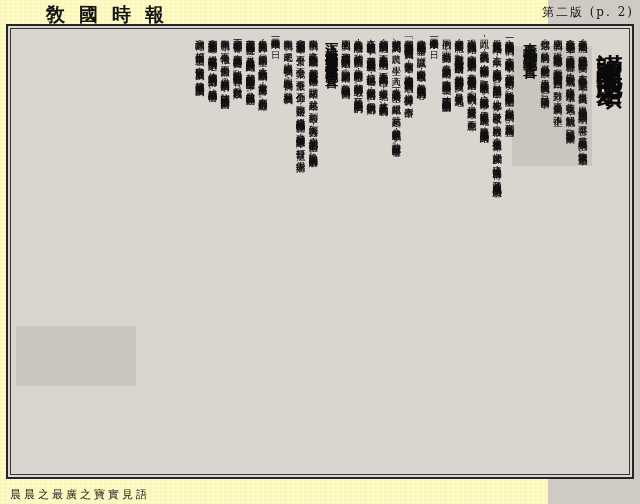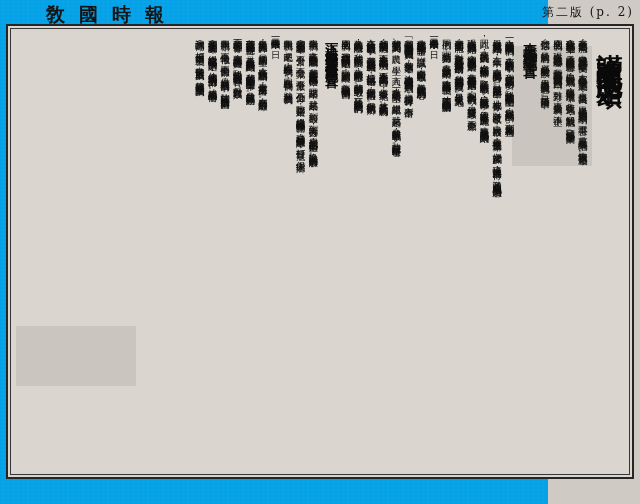--- a/index.html
+++ b/index.html
@@ -5,21 +5,21 @@
   html,body{margin:0;padding:0;}
   body{
     width:640px;height:504px;
     background:#cfcbc4;
     font-family:"DejaVu Serif", serif;
     overflow:hidden;
   }
   .page{
     position:relative;
     width:548px;height:504px;
-    background:#0ea5e9;
+    background:#fef9c3;
     filter:contrast(1.05);
   }
   
   .grain{
     position:absolute;inset:0;
     background-image:
       repeating-linear-gradient(0deg, rgba(0,0,0,0.045) 0px, rgba(0,0,0,0) 2px, rgba(0,0,0,0.03) 4px),
       repeating-linear-gradient(90deg, rgba(0,0,0,0.04) 0px, rgba(0,0,0,0) 3px, rgba(0,0,0,0.02) 5px);
     pointer-events:none;
     opacity:.8;
@@ -184,13 +184,14 @@
         <div class="col body">青年同胞們！不要怕犧牲，不要怕困難，只有經過艱苦的鬥爭，才能得到民族的解放與自由。</div>
         <div class="col body">我們要把全東北的青年，組織在抗日救國的大旗之下，使他們成為抗日的生力軍，成為祖國的保衛者。</div>
         <div class="col body">讓我們高呼：打倒日本帝國主義！中華民族解放萬歲！抗日救國青年團結萬歲！</div>
 
       </div>
     </div>
     <div class="smudge" style="left:8px;top:300px;width:120px;height:60px;"></div>
     <div class="smudge" style="right:40px;top:20px;width:80px;height:120px;"></div>
   </div>
 
+  <div class="botline">晨晨之最廣之寶實見語</div>
 </div>
 
 </body></html>

